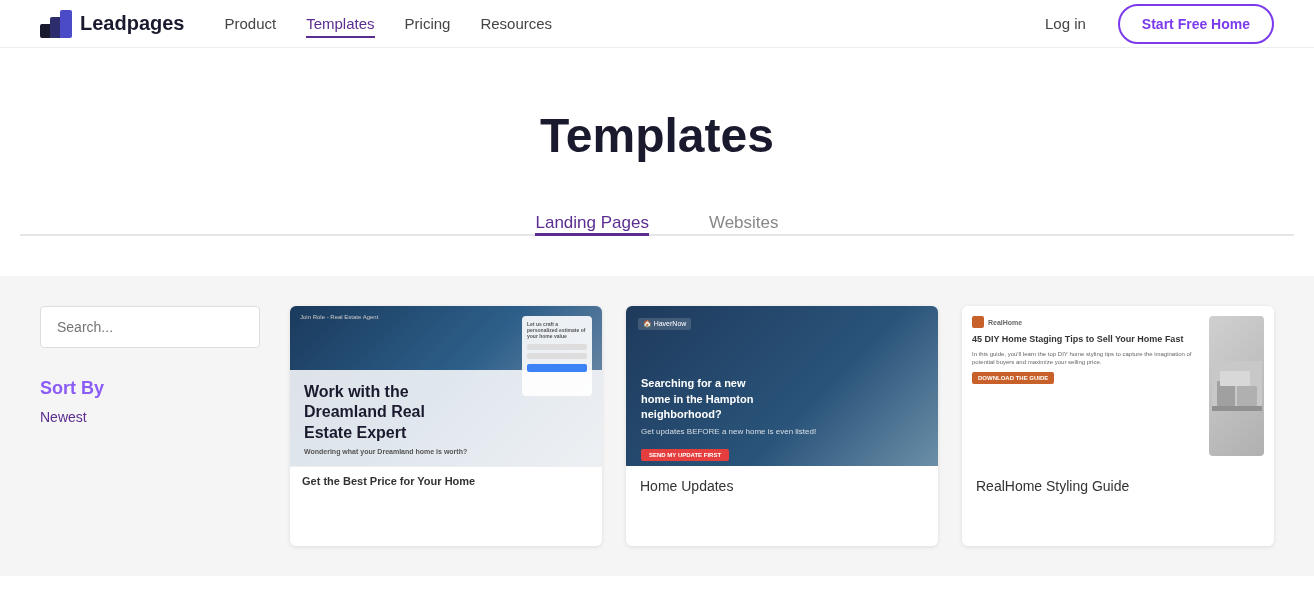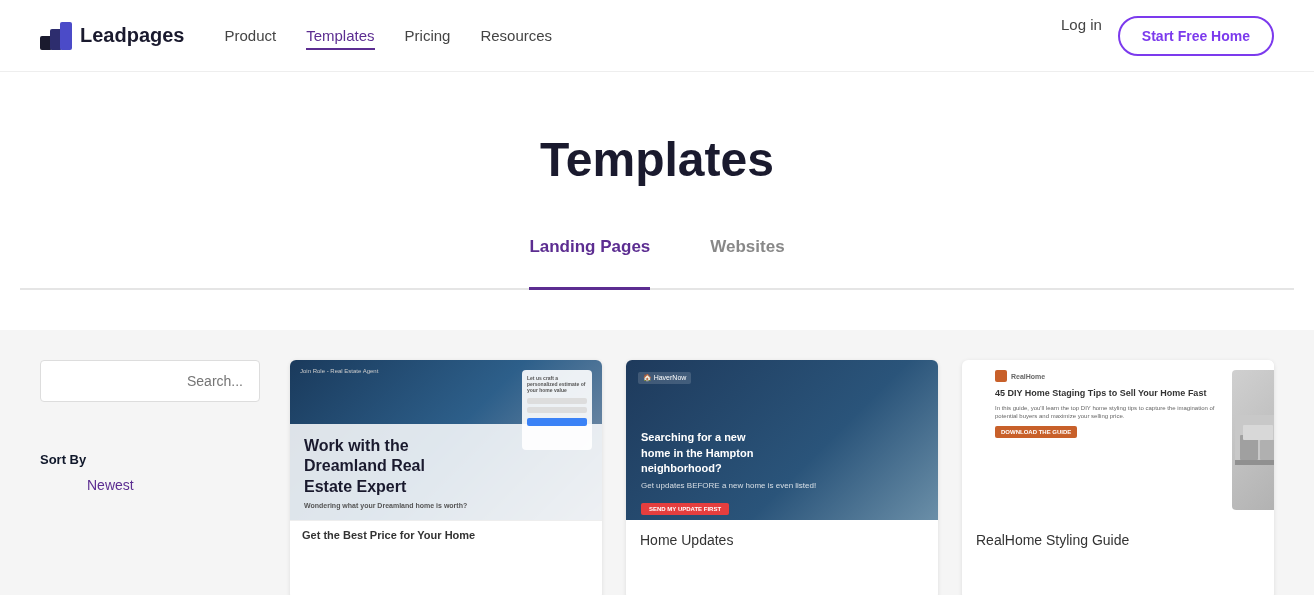--- a/index.html
+++ b/index.html
@@ -3,21 +3,21 @@
   <meta charset="utf-8">
   <style>
     * { box-sizing: border-box; margin: 0; padding: 0; }
     body { font-family: -apple-system, BlinkMacSystemFont, 'Segoe UI', sans-serif; background: #fff; color: #333; }
 
     
     .navbar {
       display: flex;
       align-items: center;
       padding: 0 40px;
-      height: 72px;
+      height: 48px;
       border-bottom: 1px solid #eee;
       background: #fff;
       position: sticky;
       top: 0;
       z-index: 100;
     }
     .logo {
       display: flex;
       align-items: center;
       gap: 8px;
@@ -46,22 +46,22 @@
       font-weight: 400;
       padding-bottom: 4px;
     }
     .nav-links li a.active {
       color: #5c2d91;
       border-bottom: 2px solid #5c2d91;
       font-weight: 500;
     }
     .nav-right {
       display: flex;
-      align-items: flex-start;
-      gap: 16px;
+      align-items: center;
+      gap: 32px;
     }
     .login-link {
       text-decoration: none;
       color: #444;
       font-size: 15px;
     }
     .trial-btn {
       border: 2px solid #7c3aed;
       border-radius: 30px;
       padding: 10px 22px;
@@ -99,22 +99,22 @@
     .tabs-container {
       display: flex;
       justify-content: center;
       gap: 60px;
       padding: 20px 0 0;
       border-bottom: 2px solid #e5e5e5;
       margin-top: 30px;
     }
     .tab {
       font-size: 17px;
-      font-weight: 700;
-      padding-bottom: 30px;
+      font-weight: 400;
+      padding-bottom: 0;
       cursor: pointer;
       color: #888;
       border-bottom: 3px solid transparent;
       margin-bottom: -2px;
     }
     .tab.active {
       color: #5c2d91;
       border-bottom: 3px solid #5c2d91;
     }
 
@@ -135,34 +135,31 @@
     .search-box {
       width: 100%;
       padding: 12px 16px;
       border: 1px solid #ddd;
       border-radius: 4px;
       font-size: 14px;
       color: #999;
       background: #fff;
       outline: none;
       margin-bottom: 30px;
-      text-align: right;
     }
     .sort-label {
-      font-size: 13px;
+      font-size: 18px;
       font-weight: 600;
-      color: #0f172a;
+      color: #8b5cf6;
       margin-bottom: 10px;
-      margin-top: 20px;
     }
     .sort-option {
       font-size: 14px;
       color: #5c2d91;
       cursor: pointer;
-      margin-left: 47px;
     }
 
     
     .cards-grid {
       display: grid;
       grid-template-columns: repeat(3, 1fr);
       gap: 24px;
       flex: 1;
     }
     .card {
@@ -275,21 +272,20 @@
       font-weight: 600;
     }
 
     .card-img-3 {
       background: #fff;
       display: flex;
       flex-direction: row;
       padding: 10px;
       gap: 8px;
       position: relative;
-      margin-left: 23px;
     }
     .card-img-3-left {
       flex: 1;
     }
     .card-img-3-badge {
       display: flex;
       align-items: center;
       gap: 4px;
       margin-bottom: 6px;
     }

